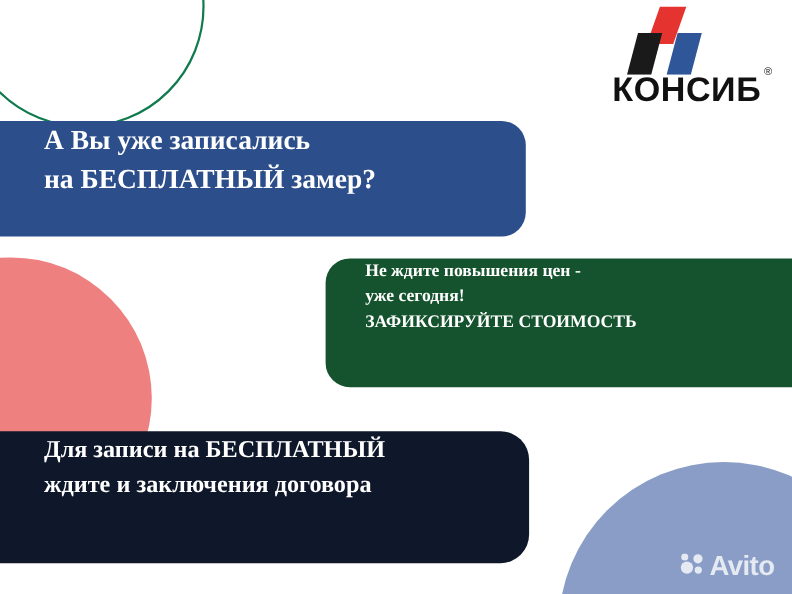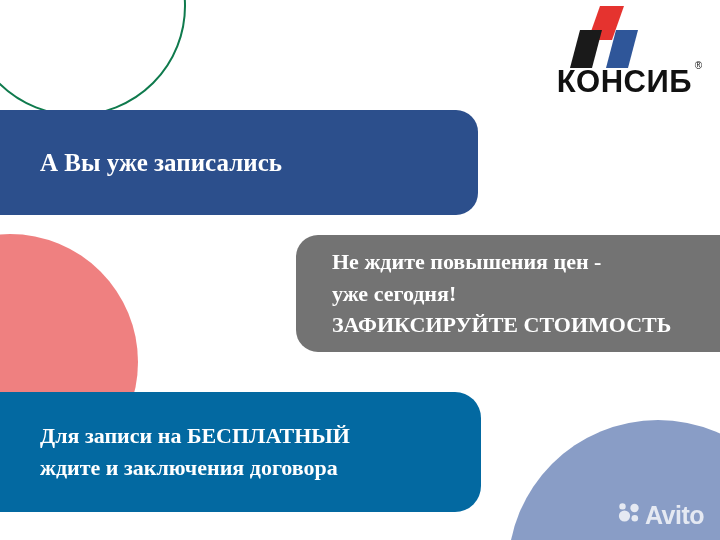--- a/index.html
+++ b/index.html
@@ -82,54 +82,54 @@
   }
 
   
   .banner {
     position: absolute;
     box-sizing: border-box;
     color: #ffffff;
     font-weight: bold;
     display: flex;
     flex-direction: column;
-    justify-content: center;
+    justify-content: flex-start;
   }
   .banner .line { white-space: nowrap; }
 
   #banner-blue {
     left: 0;
     top: 110px;
     width: 478px;
     height: 105px;
     background: #2c4f8c;
     border-top-right-radius: 22px;
     border-bottom-right-radius: 22px;
     padding: 0 0 0 40px;
     font-size: 25px;
     line-height: 1.42;
   }
   #banner-red {
     left: 296px;
     top: 235px;
     width: 424px;
     height: 117px;
-    background: #737373;
+    background: #14532d;
     border-top-left-radius: 22px;
     border-bottom-left-radius: 22px;
     padding: 0 0 0 36px;
-    font-size: 22px;
+    font-size: 16px;
     line-height: 1.44;
   }
   #banner-black {
     left: 0;
     top: 392px;
     width: 481px;
     height: 120px;
-    background: #0369a1;
+    background: #0f172a;
     border-top-right-radius: 26px;
     border-bottom-right-radius: 26px;
     padding: 0 0 0 40px;
     font-size: 22px;
     line-height: 1.46;
   }
 
   
   #avito-watermark {
     position: absolute;
@@ -163,20 +163,21 @@
       <polygon points="32,0 56,0 44,34 20,34" fill="#e5332f"></polygon>
       <polygon points="12,24 34,24 24,62 2,62" fill="#1a1a1a"></polygon>
       <polygon points="48,24 70,24 60,62 38,62" fill="#2f5699"></polygon>
     </svg>
     <div id="logo-wordmark">КОНСИБ</div>
     <div id="logo-reg">®</div>
   </div>
 
   <div class="banner" id="banner-blue">
     <div class="line">А Вы уже записались</div>
+    <div class="line">на БЕСПЛАТНЫЙ замер?</div>
   </div>
 
   <div class="banner" id="banner-red">
     <div class="line"> Не ждите повышения цен -</div>
     <div class="line">уже сегодня!</div>
     <div class="line">ЗАФИКСИРУЙТЕ СТОИМОСТЬ</div>
   </div>
 
   <div class="banner" id="banner-black">
     <div class="line"> Для записи на БЕСПЛАТНЫЙ</div>

